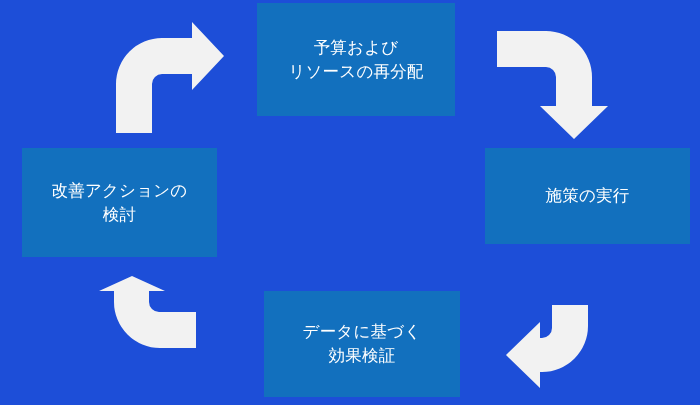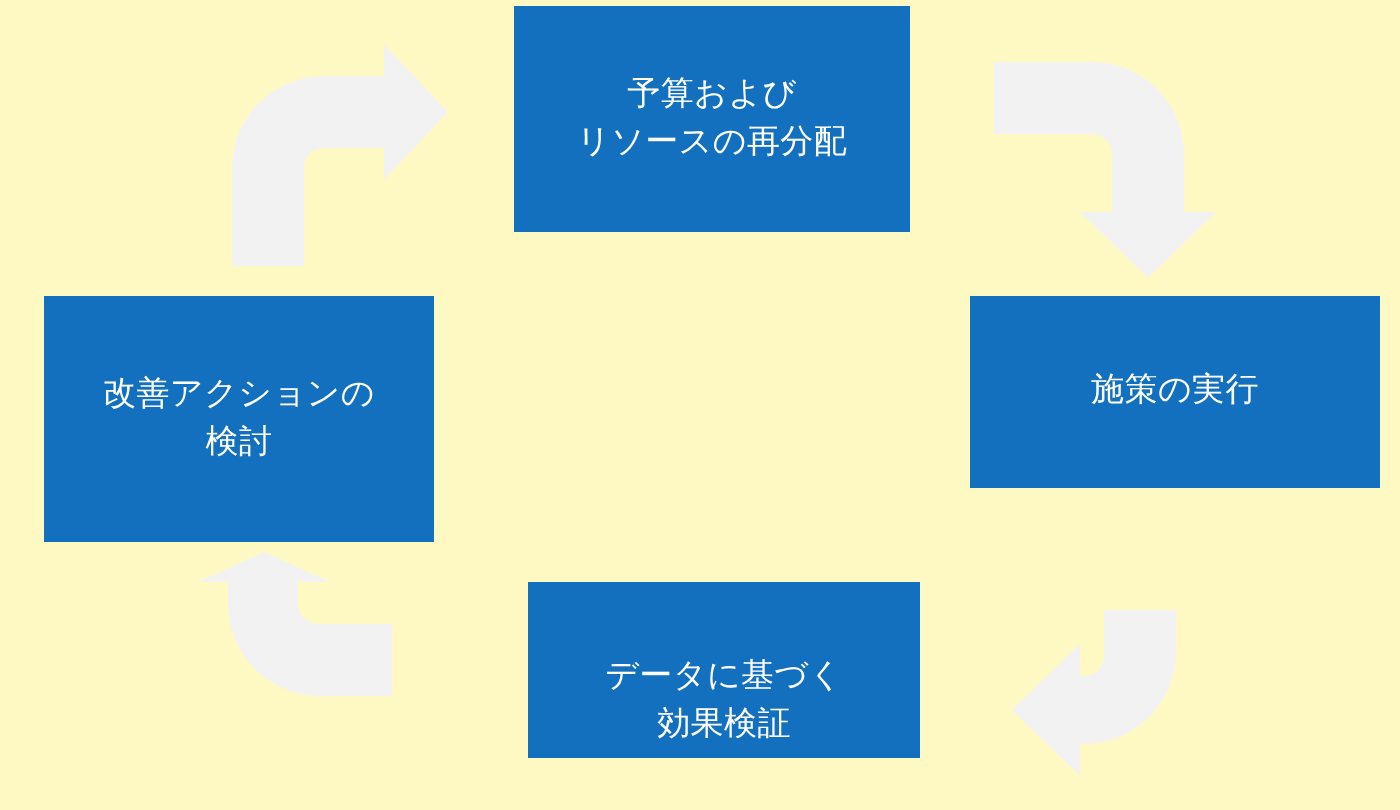--- a/index.html
+++ b/index.html
@@ -10,21 +10,21 @@
   body {
     width: 700px;
     height: 405px;
     font-family: "Liberation Sans", "DejaVu Sans", sans-serif;
     overflow: hidden;
   }
   #diagram {
     position: relative;
     width: 700px;
     height: 405px;
-    background: #fef9c3;
+    background: #1d4ed8;
   }
   .arrow-layer {
     position: absolute;
     left: 0;
     top: 0;
     width: 700px;
     height: 405px;
   }
   .node {
     position: absolute;
@@ -40,22 +40,22 @@
   .node-label {
     font-size: 16.5px;
     line-height: 1.45;
     letter-spacing: 0.2px;
     white-space: pre-line;
     font-weight: 400;
   }
   
   #node-top    { left: 257px; top: 3px;   width: 198px; height: 113px; }
   #node-right  { left: 485px; top: 148px; width: 205px; height: 96px; }
-  #node-bottom { left: 264px; top: 291px; width: 196px; height: 88px; align-items: flex-end; }
-  #node-left   { left: 22px;  top: 148px; width: 195px; height: 123px; }
+  #node-bottom { left: 264px; top: 291px; width: 196px; height: 106px; }
+  #node-left   { left: 22px;  top: 148px; width: 195px; height: 109px; }
 </style>
 </head>
 <body>
 
 <div id="diagram">
 
   <svg class="arrow-layer" viewBox="0 0 700 405" xmlns="http://www.w3.org/2000/svg">
 
     <path fill="#F2F2F2" d="M116,133
              L116,84

